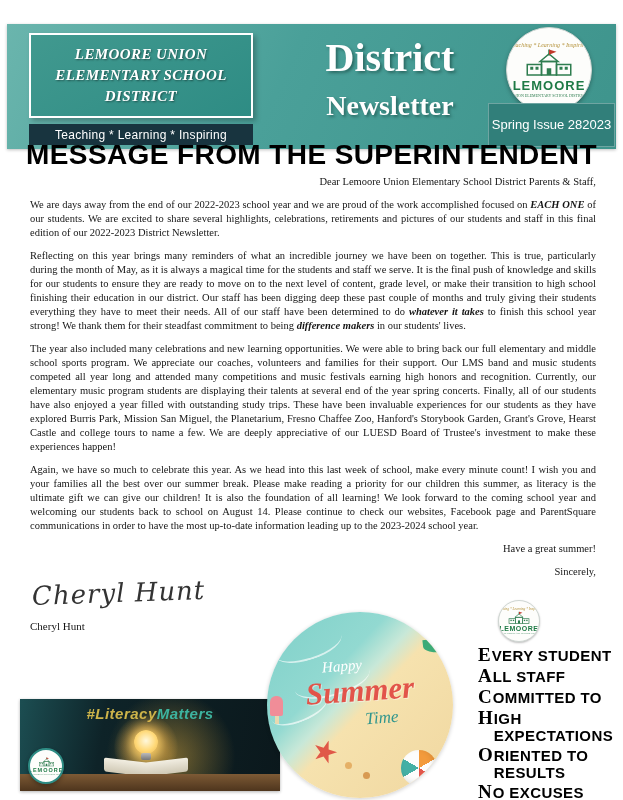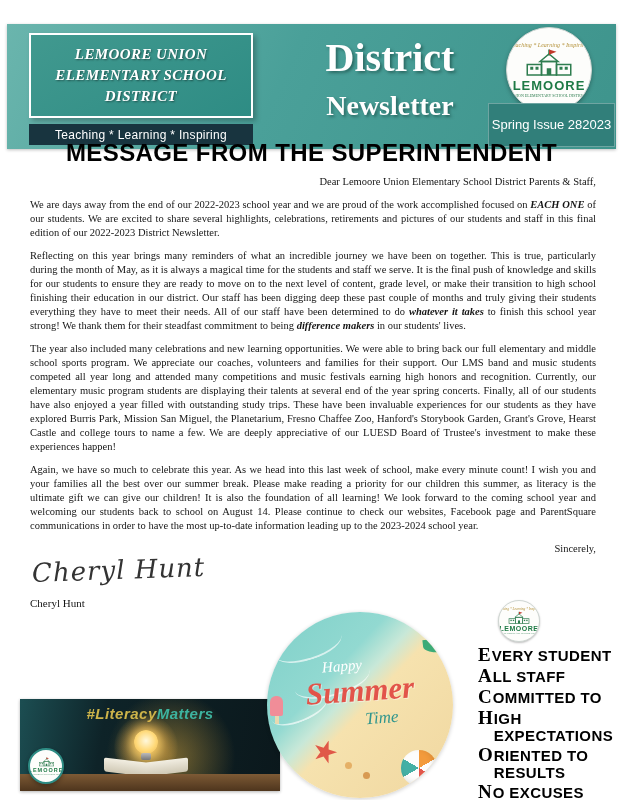--- a/index.html
+++ b/index.html
@@ -39,21 +39,21 @@
   .logo-sm .logo-name{font-size:7px;letter-spacing:.5px}
   .logo-sm .logo-sub{font-size:2.5px}
   .logo-sm .schoolhouse{width:22px;height:14px}
   .logo-xs{left:8px;bottom:7px;width:36px;height:36px;border:2px solid #2e8c84}
   .logo-xs .logo-name{font-size:5.5px}
   .logo-xs .logo-sub{font-size:2px}
   .logo-xs .schoolhouse{width:17px;height:10px}
 
   
   .page-title{position:absolute;left:0;top:139px;width:100%;text-align:center;font-family:"Liberation Sans",sans-serif;
-    font-size:24px;font-weight:600;color:#000;letter-spacing:.4px}
+    font-size:28px;font-weight:600;color:#000;letter-spacing:.4px}
   .body-text{position:absolute;left:30px;top:175px;width:566px;font-size:10.5px;line-height:14px;color:#151515;text-align:justify}
   .body-text p{margin-bottom:9px}
   .bi{font-weight:bold;font-style:italic}
   .salutation,.closing-line,.signoff{text-align:right}
   .signature{font-family:"DejaVu Serif",serif;font-style:italic;font-size:26px;color:#333;transform:rotate(-2deg);
     transform-origin:left;margin:10px 0 0 2px;letter-spacing:1px}
   .author{margin-top:16px;font-size:11px}
 
   
   .literacy-card{position:absolute;left:20px;top:699px;width:260px;height:92px;overflow:hidden;
@@ -154,20 +154,21 @@
   </div>
 
   <div class="page-title">MESSAGE FROM THE SUPERINTENDENT</div>
 
   <div class="body-text">
     <p class="salutation">Dear Lemoore Union Elementary School District Parents &amp; Staff,</p>
     <p><span>We are days away from the end of our 2022-2023 school year and we are proud of the work accomplished focused on </span><span class="bi">EACH ONE</span><span> of our students.  We are excited to share several highlights, celebrations, retirements and pictures of our students and staff in this final edition of our 2022-2023 District Newsletter.</span></p>
     <p><span>Reflecting on this year brings many reminders of what an incredible journey we have been on together. This is true, particularly during the month of May, as it is always a magical time for the students and staff we serve. It is the final push of knowledge and skills for our students to ensure they are ready to move on to the next level of content, grade level, or make their transition to high school finishing their education in our district. Our staff has been digging deep these past couple of months and truly giving their students everything they have to meet their needs. All of our staff have been determined to do </span><span class="bi">whatever it takes</span><span> to finish this school year strong! We thank them for their steadfast commitment to being </span><span class="bi">difference makers</span><span> in our students' lives.</span></p>
     <p><span>The year also included many celebrations and new learning opportunities.  We were able to bring back our full elementary and middle school sports program. We appreciate our coaches, volunteers and families for their support. Our LMS band and music students competed all year long and attended many competitions and music festivals earning high honors and recognition. Currently, our elementary music program students are displaying their talents at several end of the year spring concerts. Finally, all of our students have also enjoyed a year filled with outstanding study trips. These have been invaluable experiences for our students as they have explored Burris Park, Mission San Miguel, the Planetarium, Fresno Chaffee Zoo, Hanford's Storybook Garden, Grant's Grove, Hearst Castle and college tours to name a few. We are deeply appreciative of our LUESD Board of Trustee's investment to make these experiences happen!</span></p>
     <p><span>Again, we have so much to celebrate this year.  As we head into this last week of school, make every minute count! I wish you and your families all the best over our summer break. Please make reading a priority for our children this summer, as literacy is the ultimate gift we can give our children! It is also the foundation of all learning! We look forward to the coming school year and welcoming our students back to school on August 14. Please continue to check our websites, Facebook page and ParentSquare communications in order to have the most up-to-date information leading up to the 2023-2024 school year.</span></p>
+    <p class="closing-line">Have a great summer!</p>
     <p class="signoff">Sincerely,</p>
     <div class="signature">Cheryl Hunt</div>
     <div class="author">Cheryl Hunt</div>
   </div>
 
   <div class="literacy-card">
     <div class="hashtag">
       <span class="ht1">#Literacy</span><span class="ht2">Matters</span>
     </div>
     <div class="glow"></div>

